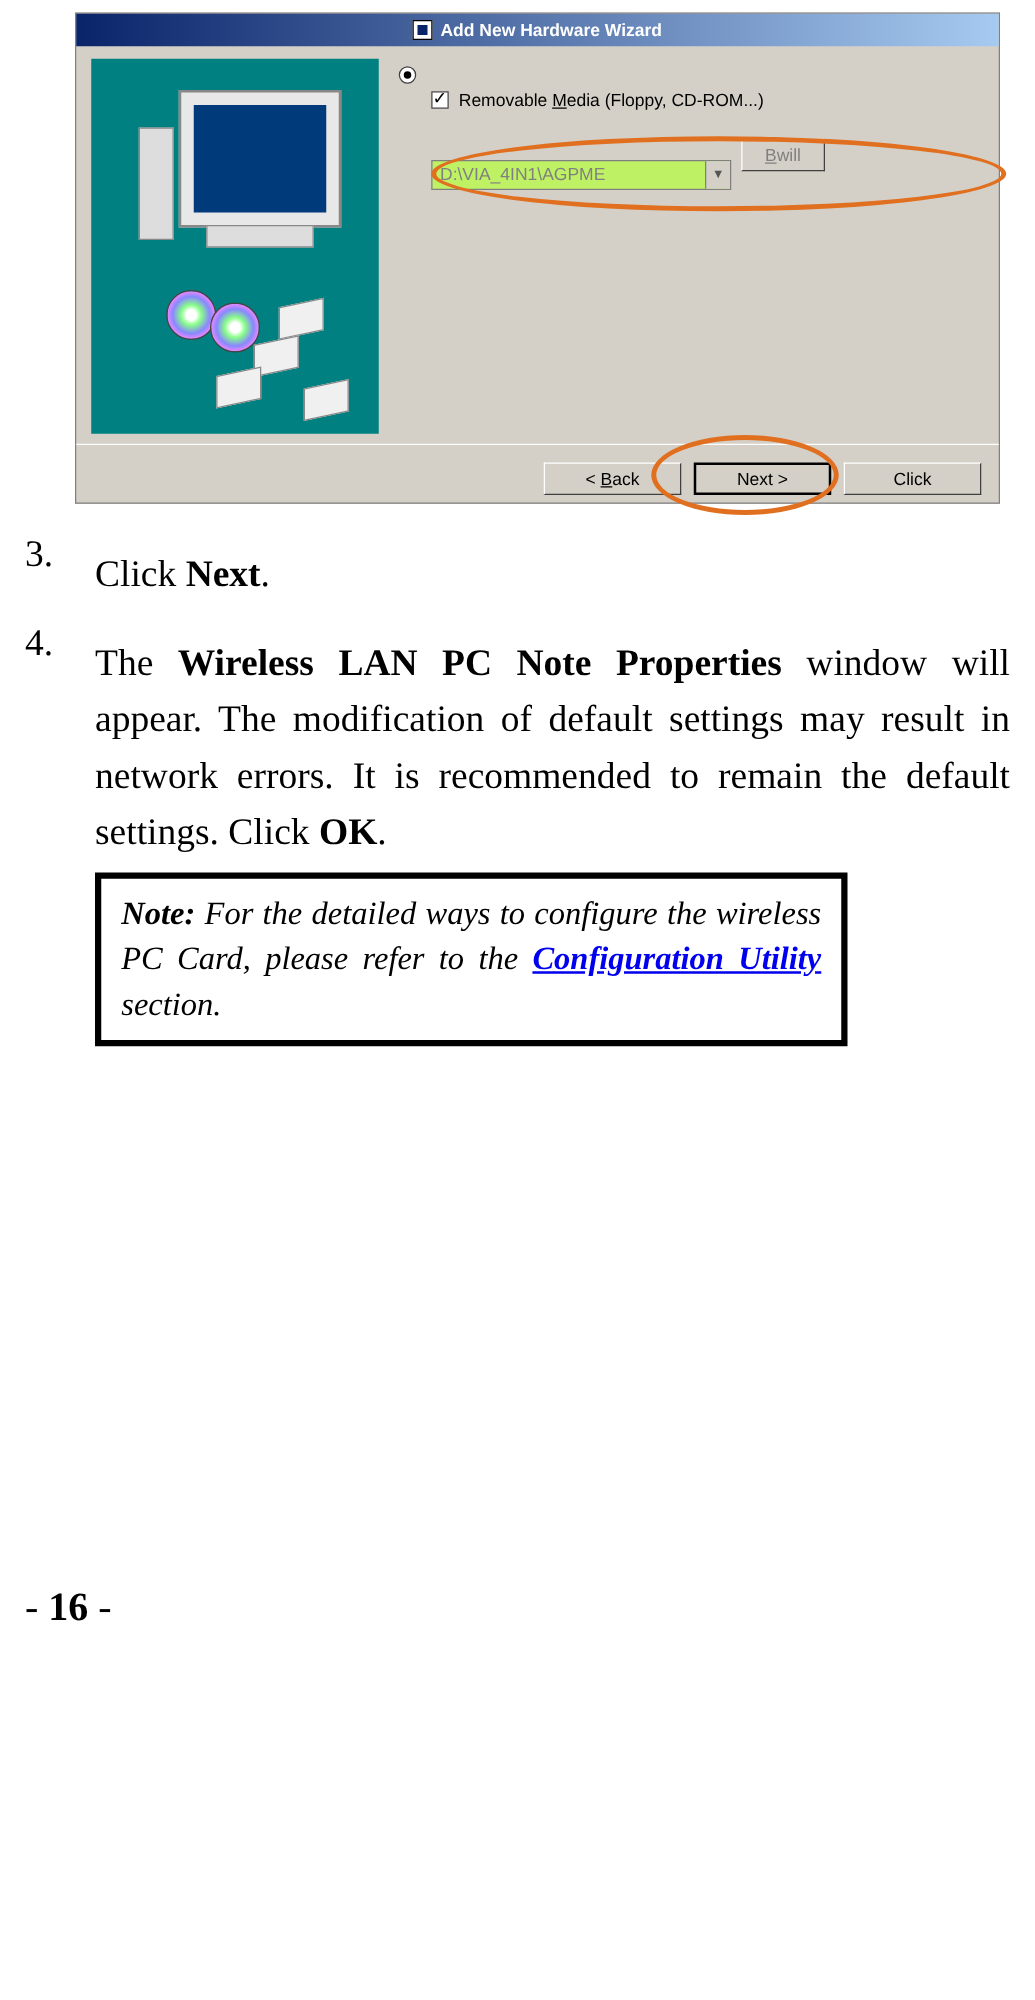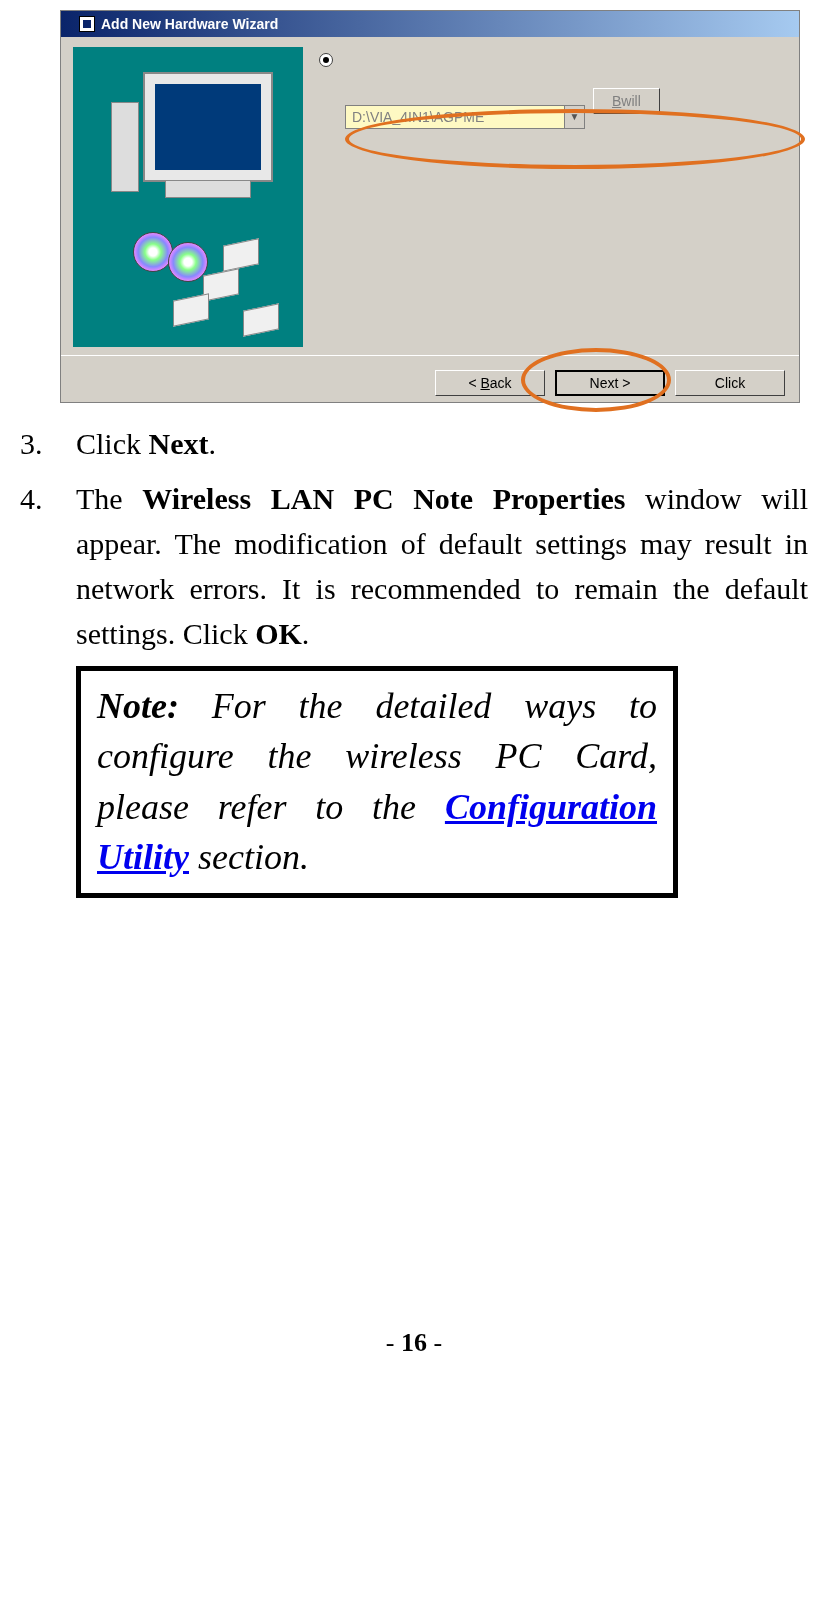--- a/index.html
+++ b/index.html
@@ -24,24 +24,25 @@
     background: #d4d0c8;
     font-family: Tahoma, Arial, sans-serif;
     font-size: 14px;
     color: #000;
   }
   .titlebar {
     height: 26px;
     background: linear-gradient(to right, #0a246a, #a6caf0);
     display: flex;
     align-items: center;
-    padding: 0 18px;
+    padding: 0 2px;
     color: #fff;
     font-weight: bold;
     font-size: 14px;
+    justify-content: center;
   }
   .titlebar .icon {
     width: 16px; height: 16px;
     background: #fff;
     margin-right: 6px;
     display: inline-block;
     border: 1px solid #000;
     position: relative;
   }
   .titlebar .icon::after{
@@ -158,21 +159,21 @@
   }
 
   .sub-indent { margin-left: 28px; }
   .path-row{
     display:flex; align-items:center; gap:8px;
     margin:6px 0 10px 28px;
   }
   .combo{
     width:240px; height:24px;
     border:1px solid #808080;
-    background:#fef9c3;
+    background:#bef264;
     display:flex; align-items:center;
     color:#808080;
     margin-top:32px;
   }
   .combo span{ flex:1; padding:0 6px; }
   .combo .arrow{
     width:20px; height:100%;
     background:#d4d0c8;
     border-left:1px solid #808080;
     display:flex; align-items:center; justify-content:center;
@@ -224,45 +225,45 @@
     display:flex;
     margin-bottom: 10px;
   }
   .li .num{
     width: 56px;
     flex-shrink:0;
   }
   .li .txt{
     flex:1;
     text-align: justify;
+    margin-top: 16px;
   }
   .b{ font-weight:bold; }
 
   .note-box{
     margin: 8px 0 0 56px;
     width: 602px;
     border: 5px solid #000;
     padding: 10px 16px;
-    font-size: 36px;
+    font-size: 26px;
     font-style: italic;
     text-align: justify;
     line-height: 1.4;
   }
   .note-box .nb{ font-weight:bold; }
   .link{
     color: #0000ee;
     text-decoration: underline;
     font-weight: bold;
   }
 
   .pagenum{
     position: relative;
     margin-top: 430px;
-    text-align:center;
-    font-size: 26px;
+    font-size: 32px;
   }
   .pagenum .dash{ font-weight:normal; }
   .pagenum .n{ font-weight:bold; }
 
   .underline{ text-decoration: underline; }
 </style>
 </head>
 <body>
 
 <div class="page">
@@ -284,20 +285,26 @@
         <div class="floppy c"></div>
         <div class="floppy d"></div>
       </div>
 
       <div class="opts">
 
         <div class="radio-row">
           <div class="radio selected"></div>
         </div>
 
+        <div class="check-row sub-indent">
+          <div class="checkbox checked"></div>
+          <div>
+            <span>Removable </span><span class="underline">M</span><span>edia (Floppy, CD-ROM...)</span>
+          </div>
+        </div>
 
 
         <div class="path-row">
           <div class="combo">
             <span>D:\VIA_4IN1\AGPME</span>
             <div class="arrow">▼</div>
           </div>
           <button class="win-btn">
             <span class="underline">B</span><span>will</span>
           </button>

